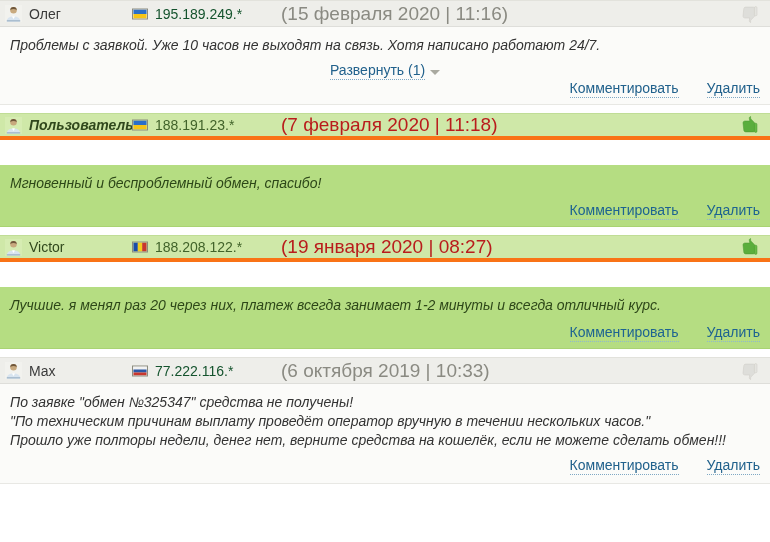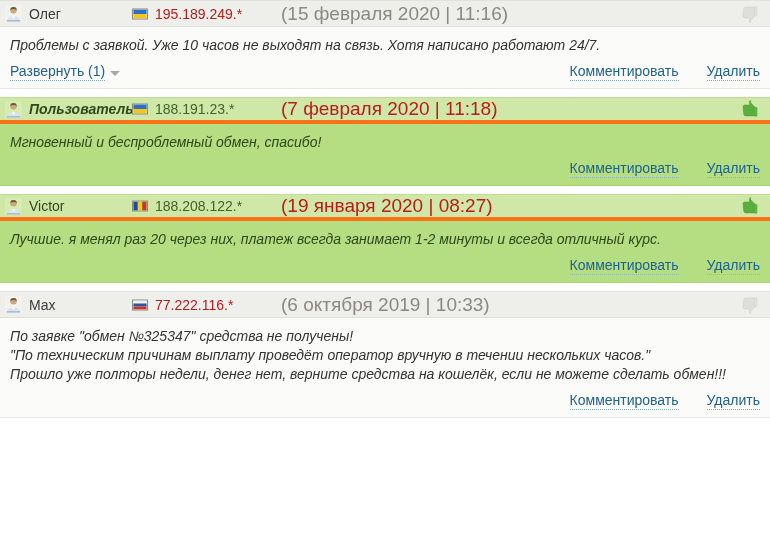--- a/index.html
+++ b/index.html
@@ -54,20 +54,21 @@
   }
   
   .card.positive .card-head {
     background: #cfe8a8;
     border-top: 1px solid #c0dd96;
     border-bottom: 4px solid #f97316;
   }
   .card.positive .card-body {
     background: #b5dd82;
     border-bottom: 1px solid #a9d373;
+    margin-top: 25px;
   }
 
   
   .avatar {
     width: 17px;
     height: 17px;
     flex: 0 0 17px;
     margin-right: 7px;
     display: block;
   }
@@ -93,21 +94,21 @@
     display: block;
     border: 1px solid #8b8b7e;
     box-sizing: border-box;
   }
   .ip {
     position: absolute;
     left: 155px;
     top: 50%;
     transform: translateY(-50%);
     font-size: 14px;
-    color: #b91c1c;
+    color: #14532d;
     white-space: nowrap;
   }
   .card.positive .ip { color: #41632a; }
 
   .date {
     position: absolute;
     left: 281px;
     top: 50%;
     transform: translateY(-50%);
     font-size: 19px;
@@ -135,20 +136,21 @@
     font-style: italic;
   }
   .card.positive .text { color: #2d4718; }
 
   .actions {
     display: flex;
     align-items: center;
     justify-content: space-between;
     margin-top: 7px;
     min-height: 20px;
+    flex-direction: column;
   }
   .actions-right {
     margin-left: auto;
     display: flex;
     align-items: center;
     gap: 28px;
   }
   .lnk {
     font-size: 14px;
     color: #21618c;

